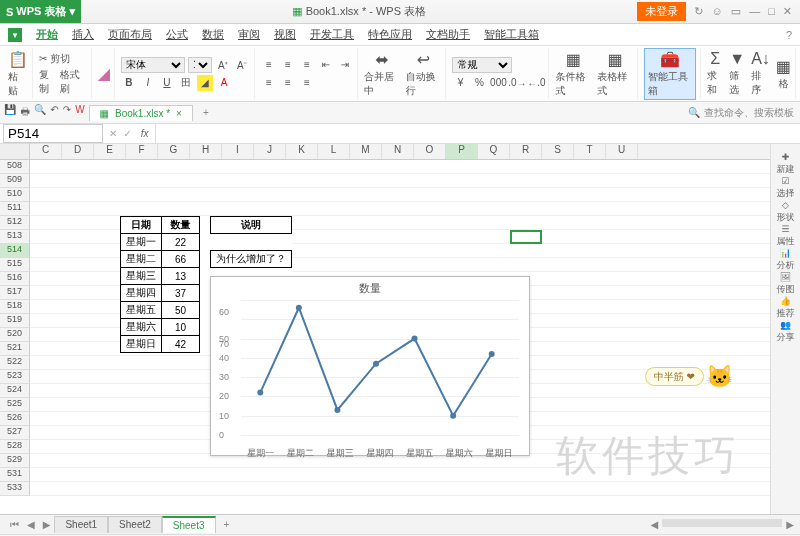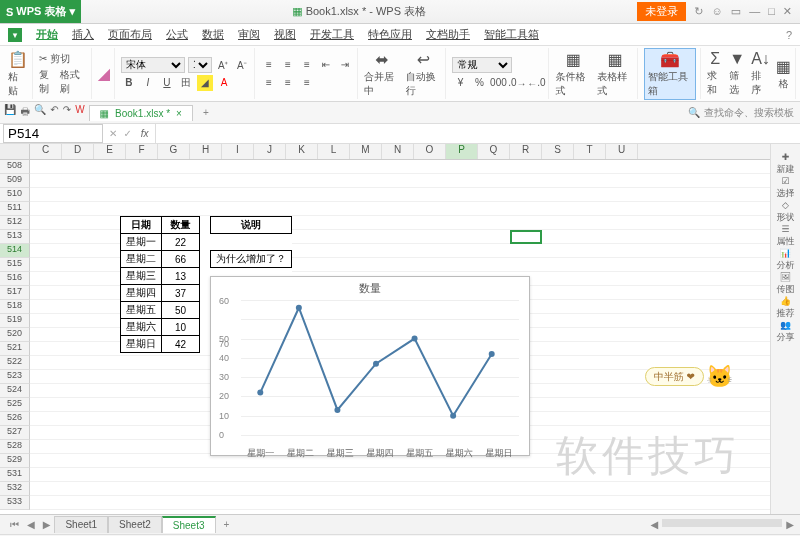--- a/index.html
+++ b/index.html
@@ -395,24 +395,20 @@
         </div>
         <div class="row">
           <div class="rh">529</div>
           <div class="cells"></div>
         </div>
         <div class="row">
           <div class="rh">531</div>
           <div class="cells"></div>
         </div>
         <div class="row">
-          <div class="rh">532</div>
-          <div class="cells"></div>
-        </div>
-        <div class="row">
           <div class="rh">533</div>
           <div class="cells"></div>
         </div>
       </div>
 
     <table class="data-table">
       <thead>
           <tr id="thead">
             <th>日期</th>
             <th>数量</th>
@@ -477,21 +473,21 @@
           <div class="ytick" style="top: 115.714px;">10</div>
           <div class="grid" style="top: 96.4286px;"></div>
           <div class="ytick" style="top: 96.4286px;">20</div>
           <div class="grid" style="top: 77.1429px;"></div>
           <div class="ytick" style="top: 77.1429px;">30</div>
           <div class="grid" style="top: 57.8571px;"></div>
           <div class="ytick" style="top: 57.8571px;">40</div>
           <div class="grid" style="top: 38.5714px;"></div>
           <div class="ytick" style="top: 38.5714px;">50</div>
           <div class="grid" style="top: 19.2857px;"></div>
-          <div class="ytick" style="top: 1px;">60</div>
+          <div class="ytick" style="top: 12px;">60</div>
           <div class="grid" style="top: 0px;"></div>
           <div class="ytick" style="top: 0px; margin-top: 44px;">70</div>
           <svg width="270" height="135">
             <polyline points="19.285714285714285,92.57142857142857 57.857142857142854,7.714285714285722 96.42857142857143,109.92857142857143 135,63.64285714285714 173.57142857142858,38.57142857142857 212.14285714285714,115.71428571428572 250.71428571428572,54" fill="none" stroke="#4a7ba6" stroke-width="2"></polyline>
             <circle cx="19.285714285714285" cy="92.57142857142857" r="3" fill="#4a7ba6"></circle>
             <circle cx="57.857142857142854" cy="7.714285714285722" r="3" fill="#4a7ba6"></circle>
             <circle cx="96.42857142857143" cy="109.92857142857143" r="3" fill="#4a7ba6"></circle>
             <circle cx="135" cy="63.64285714285714" r="3" fill="#4a7ba6"></circle>
             <circle cx="173.57142857142858" cy="38.57142857142857" r="3" fill="#4a7ba6"></circle>
             <circle cx="212.14285714285714" cy="115.71428571428572" r="3" fill="#4a7ba6"></circle>

